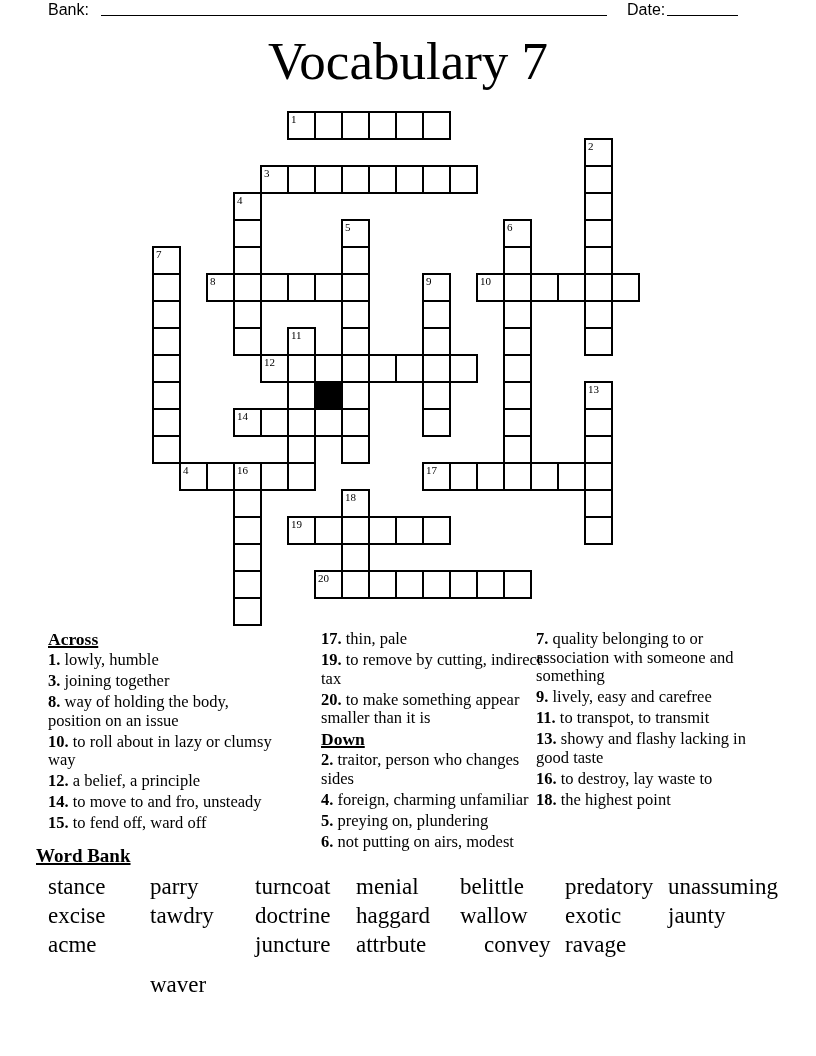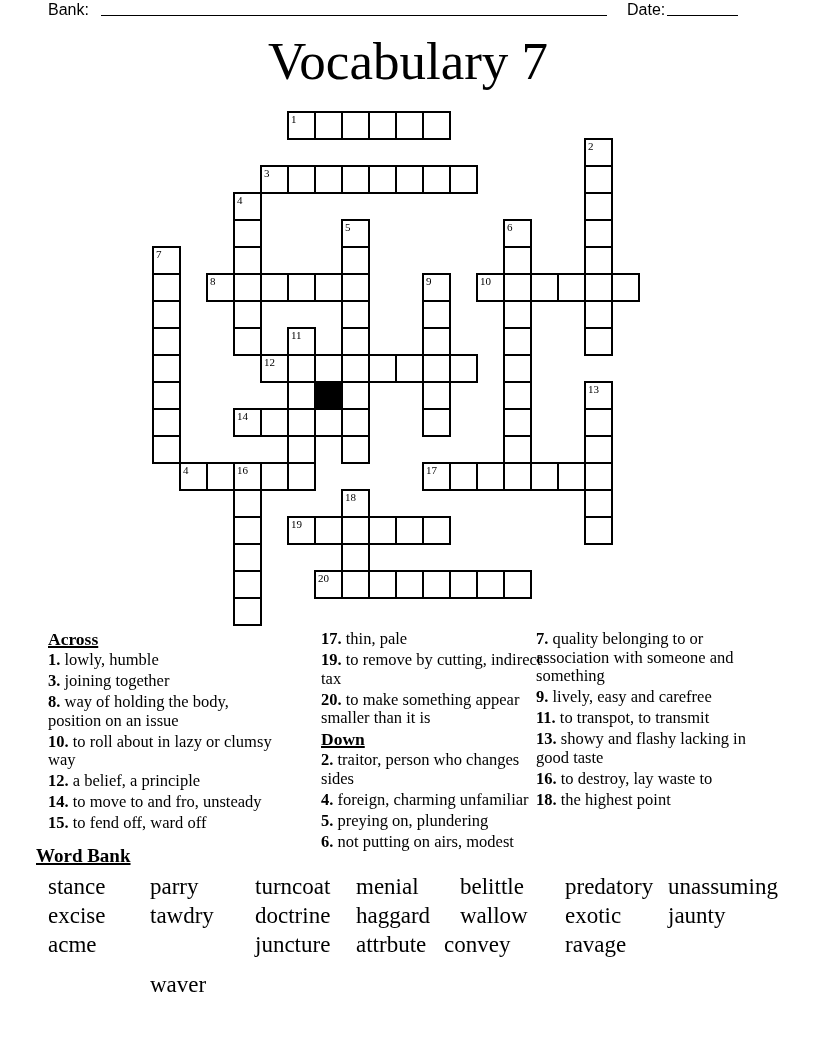--- a/index.html
+++ b/index.html
@@ -253,15 +253,15 @@
     <span class="wb-word" style="left: 150px; top: 901px;">tawdry</span>
     <span class="wb-word" style="left: 255px; top: 901px;">doctrine</span>
     <span class="wb-word" style="left: 356px; top: 901px;">haggard</span>
     <span class="wb-word" style="left: 460px; top: 901px;">wallow</span>
     <span class="wb-word" style="left: 565px; top: 901px;">exotic</span>
     <span class="wb-word" style="left: 668px; top: 901px;">jaunty</span>
     <span class="wb-word" style="left: 48px; top: 930px;">acme</span>
     <span class="wb-word" style="left: 150px; top: 930px; margin-top: 40px;">waver</span>
     <span class="wb-word" style="left: 255px; top: 930px;">juncture</span>
     <span class="wb-word" style="left: 356px; top: 930px;">attrbute</span>
-    <span class="wb-word" style="left: 444px; top: 930px;">convey</span>
+    <span class="wb-word" style="left: 484px; top: 930px;">convey</span>
     <span class="wb-word" style="left: 565px; top: 930px;">ravage</span>
   </div>
 
 </body></html>

